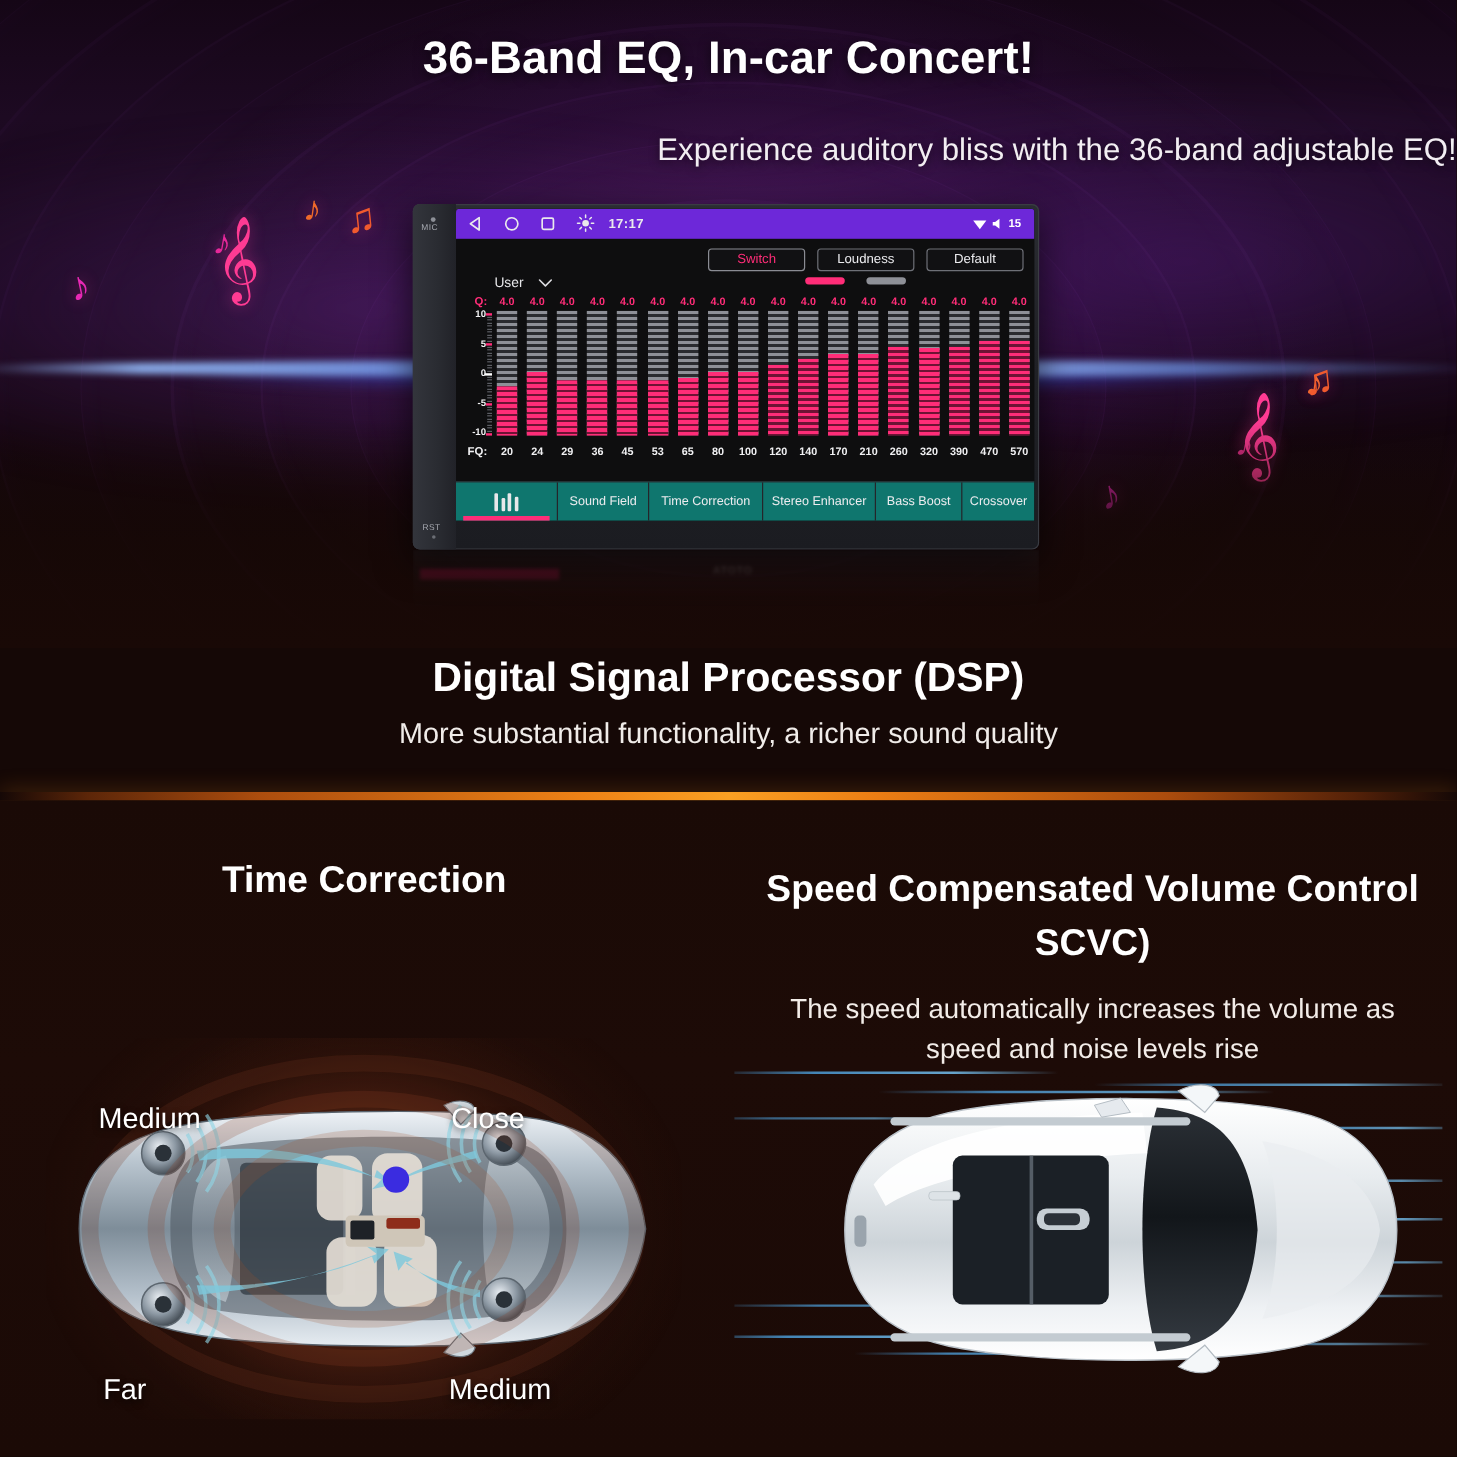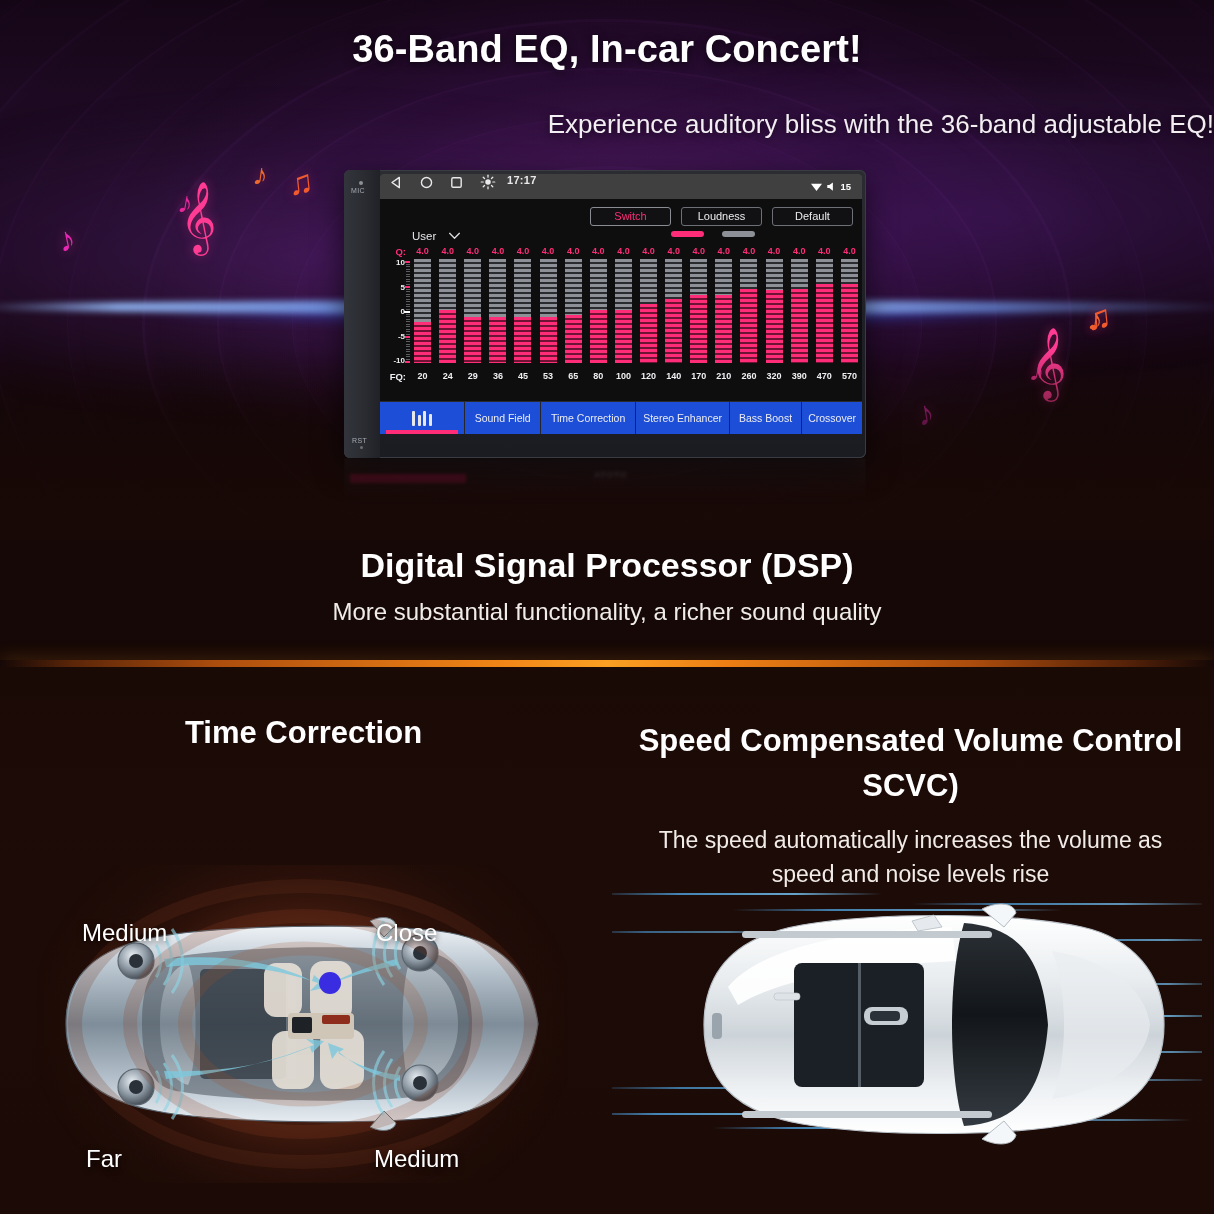--- a/index.html
+++ b/index.html
@@ -84,22 +84,22 @@
   .mic-label { position:absolute; left:7px; top:17px; font-size:7px; color:#a7aab1; letter-spacing:.4px; }
   .rst-label { position:absolute; left:8px; bottom:14px; font-size:7px; color:#a7aab1; letter-spacing:.4px; }
   .rst-dot { position:absolute; left:16px; bottom:9px; width:3px; height:3px; border-radius:50%; background:#6b6e75; }
 
   .screen {
     position:absolute; left:36px; top:4px; width:482px; height:260px;
     background:#0e0e0f; border-radius: 3px 3px 0 0; overflow:hidden;
   }
 
   
-  .statusbar { position:absolute; left:0; top:0; width:100%; height:25px; background:#404040;
-               display:flex; padding:0 8px; }
+  .statusbar { position:absolute; left:0; top:0; width:100%; height:25px; background:#6d28d9;
+               display:flex; align-items:center; padding:0 8px; }
   .nav-ico { width:16px; height:16px; margin-right:14px; display:inline-flex; align-items:center; justify-content:center;}
   .sun-ico { width:17px; height:17px; margin-right:10px; margin-left:2px;}
   .clock { color:#e9e9ec; font-size:11px; font-weight:bold; letter-spacing:.3px; }
   .status-right { margin-left:auto; display:flex; align-items:center; gap:3px; padding-right:3px;}
   .vol-num { color:#ffffff; font-size:9.5px; font-weight:bold; }
 
   
   .preset-row { position:absolute; left:0; top:28px; width:100%; height:28px; display:flex; align-items:center; }
   .user-sel { display:flex; align-items:center; gap:12px; margin-left:32px;margin-top:39px; }
   .user-sel .lbl { color:#e6e6e9; font-size:11.5px; }
@@ -134,21 +134,21 @@
   .band .fill { position:absolute; left:0; bottom:0; width:100%;
           background: repeating-linear-gradient(180deg,#ff2d78 0px,#ff2d78 3px, #6e1334 3px, #6e1334 5px); }
 
   .fqrow { position:absolute; left:0; bottom:0; width:100%; height:16px; display:flex; align-items:center;justify-content:flex-end; }
   .fqlabel { color:#f0f0f2; font-size:9.5px; font-weight:bold; width:30px; text-align:right; padding-right:4px;}
   .fqvals { display:flex; flex:1; }
   .fqv { flex:1; text-align:center; color:#f0f0f2; font-size:9px; font-weight:bold; }
 
   
   .tabs { position:absolute; left:0; bottom:0; width:100%; height:33px;
-          display:flex; border-top:1px solid #2a2a2e; background:#1d4ed8; }
+          display:flex; border-top:1px solid #2a2a2e; background:#0f766e; }
   .tab { display:flex; align-items:center; justify-content:center; position:relative;
          color:#ececef; font-size:10.5px; border-right:1px solid #25252a; padding:0 6px;}
   .tab:last-child { border-right:none; }
   .tab .underline { position:absolute; left:6px; right:6px; bottom:0; height:4px; background:#ff2d78; }
   .slider-ico { display:flex; gap:2.5px; align-items:flex-end; height:15px;}
   .slider-ico i { display:block; width:3px; background:#e8e8ea; border-radius:1px; position:relative;}
 
   
   .keys {
     position:absolute; left:36px; bottom:0; width:482px; height:24px;

